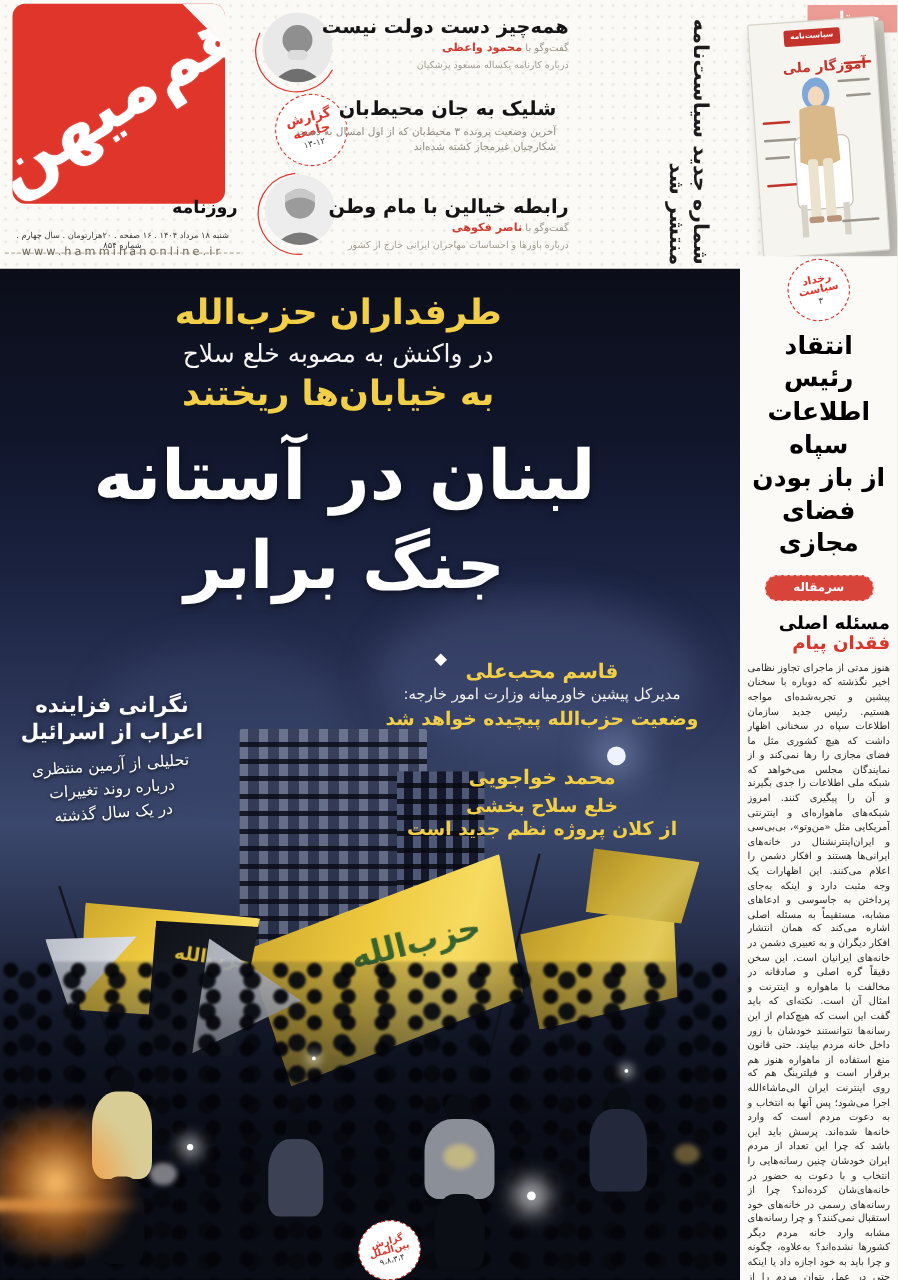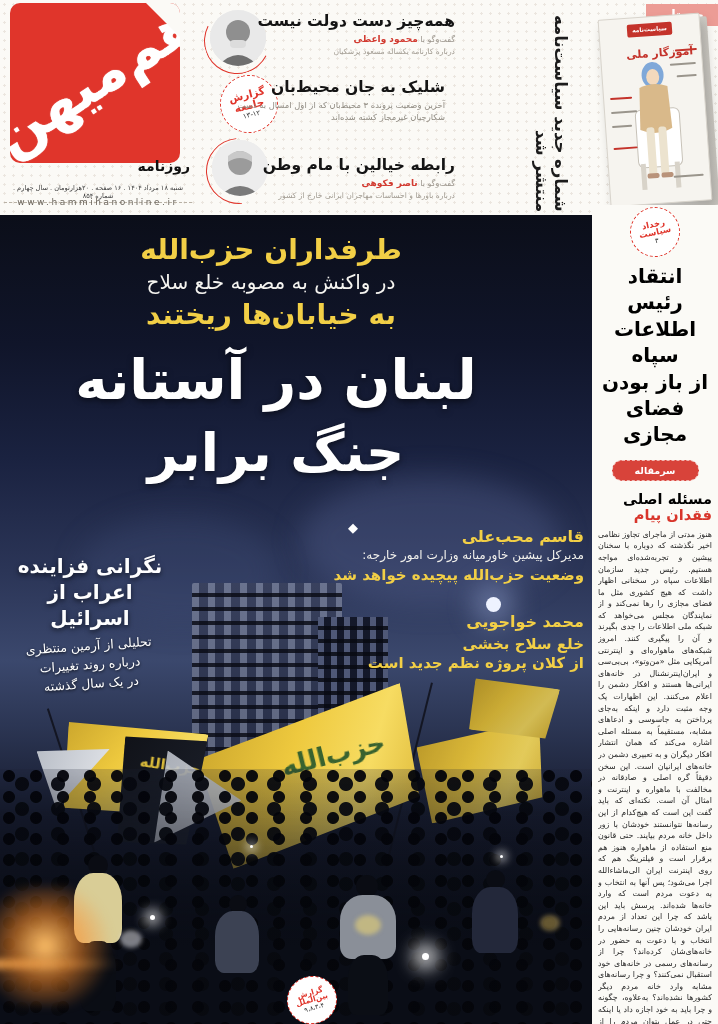--- a/index.html
+++ b/index.html
@@ -49,26 +49,26 @@
     background:linear-gradient(180deg,#0b0e19 0%,#10152a 16%,#1a2240 30%,#2b3557 44%,#3b486d 55%,#2c3654 63%,#161b2e 74%,#0a0d18 87%,#06080f 100%);}
   .glow{position:absolute;border-radius:50%;filter:blur(14px);}
   .kicker{position:absolute;top:16px;left:30px;right:80px;text-align:center;line-height:1.35;}
   .kicker .y{color:#f2cf46;font-weight:bold;font-size:28px;}
   .kicker .w{color:#f5f4f0;font-size:20px;}
   .hl{position:absolute;top:128px;left:0;right:40px;text-align:center;color:#fff;font-weight:bold;line-height:1.35;text-shadow:0 2px 6px rgba(0,0,0,.55);}
   .hl .l1{font-size:55px;}
   .hl .l2{font-size:53px;}
   .diamond{position:absolute;top:305px;left:348px;color:#fff;font-size:13px;}
   .quotes{position:absolute;top:312px;right:8px;width:300px;text-align:left;direction:rtl;}
-  .quotes{text-align:right;}
+  .quotes{text-align:center;}
   .qname{color:#f2cf46;font-weight:bold;font-size:16px;}
   .qrole{color:#f2f1ec;font-size:12px;margin-top:2px;}
   .qtext{color:#f2cf46;font-weight:bold;font-size:15px;line-height:1.3;margin-top:4px;}
   .sidestory{position:absolute;top:338px;left:6px;width:168px;text-align:center;color:#fff;}
-  .sidestory .b{font-weight:bold;font-size:20px;line-height:1.3;text-shadow:0 2px 5px rgba(0,0,0,.6);}
+  .sidestory .b{font-weight:bold;font-size:17px;line-height:1.3;text-shadow:0 2px 5px rgba(0,0,0,.6);}
   .sidestory .s{font-size:12.5px;line-height:1.5;margin-top:6px;transform:rotate(-4deg);text-shadow:0 1px 3px rgba(0,0,0,.8);}
   
   .building{position:absolute;left:192px;top:368px;width:150px;height:205px;background:
      repeating-linear-gradient(90deg,rgba(210,220,245,.32) 0 7px,rgba(20,24,40,.9) 7px 16px),
      linear-gradient(180deg,#39415e,#232a42);
      background-blend-mode:lighten;border-radius:2px;}
   .building::before{content:"";position:absolute;inset:0;background:repeating-linear-gradient(180deg,transparent 0 10px,rgba(10,12,22,.85) 10px 14px);}
   .building2{position:absolute;left:318px;top:402px;width:70px;height:150px;background:
      repeating-linear-gradient(90deg,rgba(190,205,235,.25) 0 6px,rgba(18,22,38,.92) 6px 13px),#2a3150;}
   .building2::before{content:"";position:absolute;inset:0;background:repeating-linear-gradient(180deg,transparent 0 9px,rgba(8,10,18,.85) 9px 13px);}

